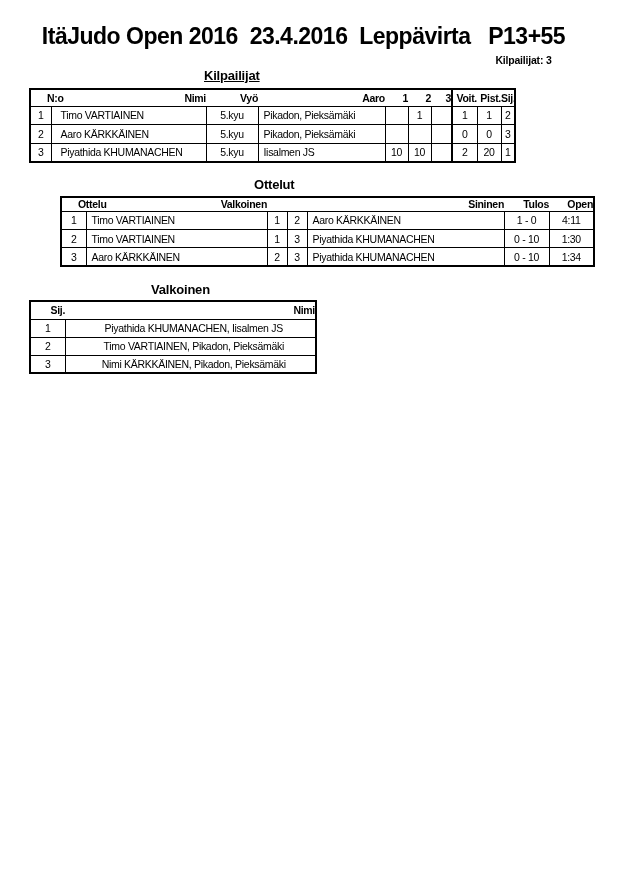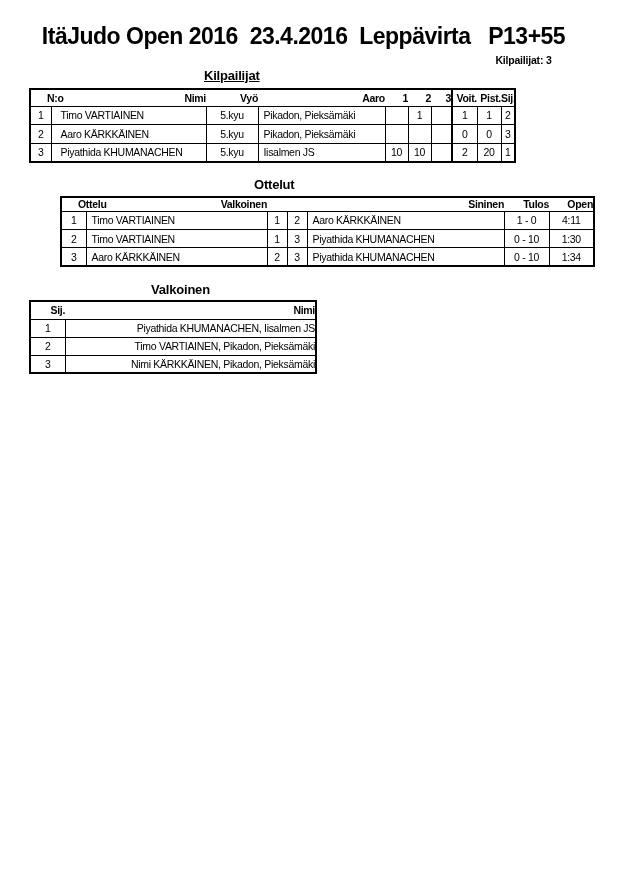--- a/index.html
+++ b/index.html
@@ -78,21 +78,21 @@
   }
   .t-competitors thead tr { height: 17px; }
   .t-competitors tbody tr { height: 18.5px; }
   .t-matches thead tr     { height: 14px; }
   .t-matches tbody tr     { height: 18.4px; }
   .t-results thead tr     { height: 18px; }
   .t-results tbody tr     { height: 18px; }
 
   .hl  { text-align: left; padding-left: 16px; }  
   .pl5 { text-align: left; padding-left: 5px; }
-  .pl7 { text-align: right; padding-left: 7px; }
+  .pl7 { text-align: center; padding-left: 7px; }
   .pl9 { text-align: left; padding-left: 9px; }
   .vthick { border-left: 2px solid #000 !important; }
 </style>
 </head>
 <body>
 
 <div class="page">
 
   <div class="title">ItäJudo Open 2016&nbsp; 23.4.2016&nbsp; Leppävirta &nbsp; P13+55</div>
   <div class="pcount">Kilpailijat: 3</div>

